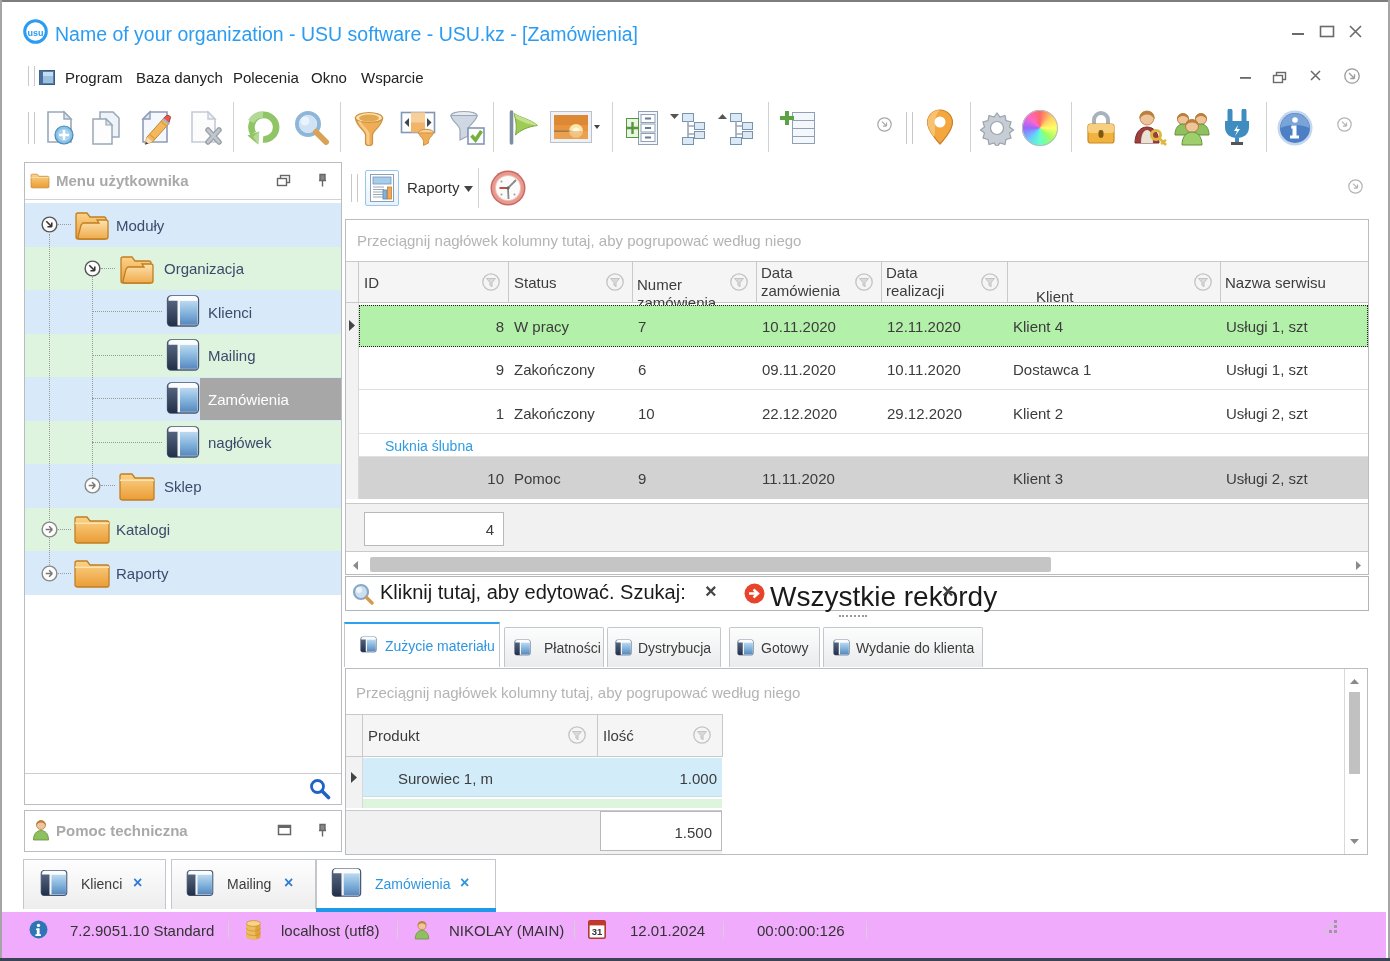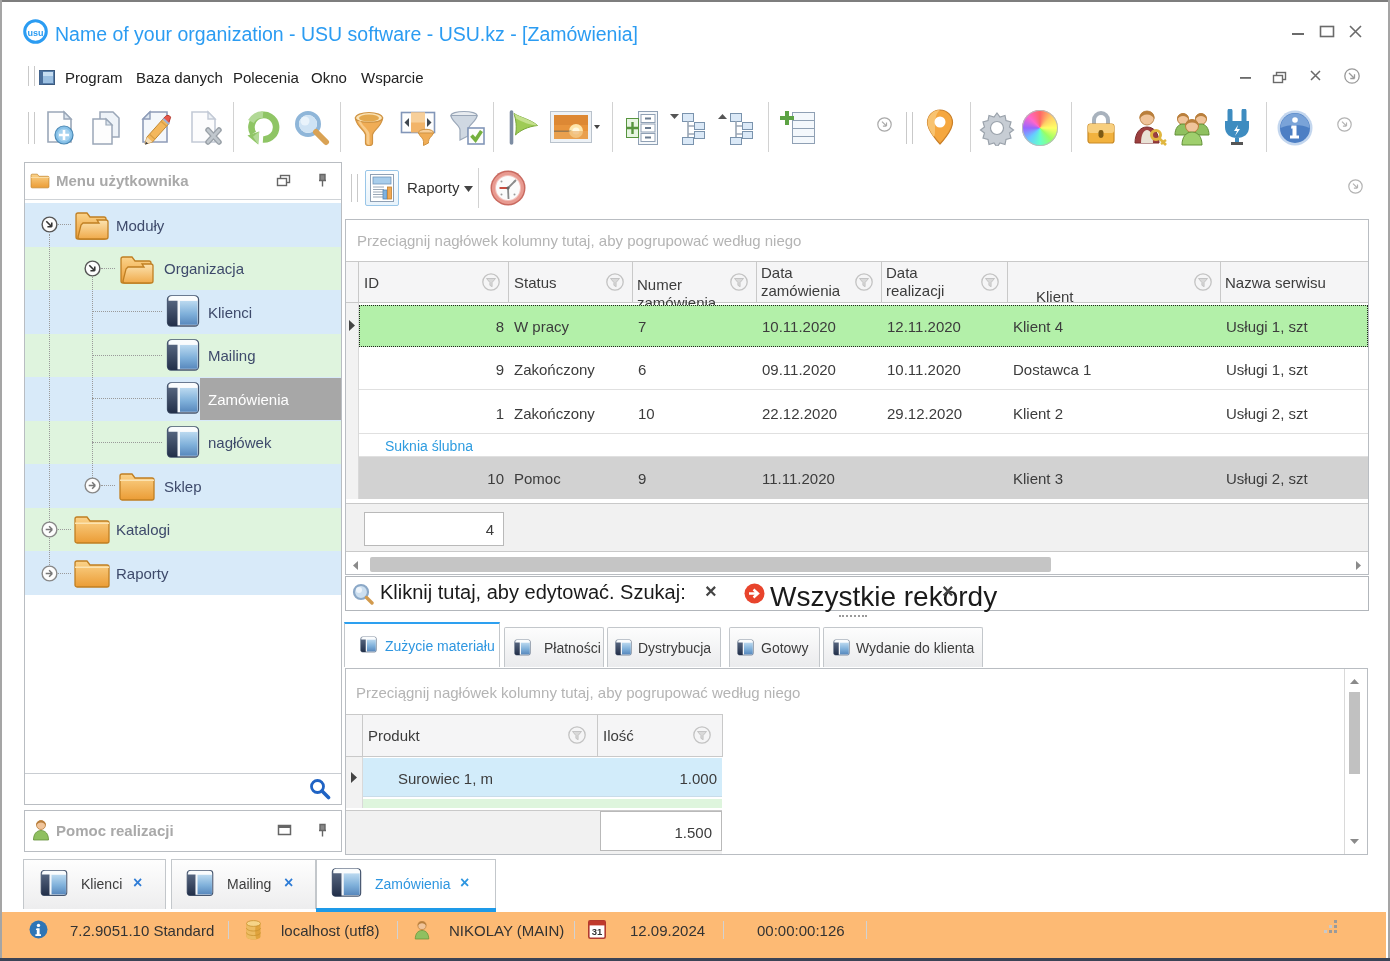--- a/index.html
+++ b/index.html
@@ -417,21 +417,21 @@
   <svg class="abs" style="left:284px;top:615px;" width="22" height="22" viewBox="0 0 22 22">
     <circle cx="8.5" cy="8.5" r="6" fill="none" stroke="#1f63c4" stroke-width="2.8"></circle>
     <path d="M13 13 L19.5 19.5" stroke="#1f63c4" stroke-width="3.6" stroke-linecap="round"></path>
   </svg>
 </div>
 
 <div class="abs" id="pomoc" style="left:24px;top:810px;width:318px;height:42px;border:1px solid #b9bdc2;box-sizing:border-box;background:#fff;">
   <svg class="abs" style="left:6px;top:8px;" width="20" height="22">
         <use href="#person"></use>
       </svg>
-  <div class="abs hdrtxt" style="left:31px;top:11px;">Pomoc realizacji</div>
+  <div class="abs hdrtxt" style="left:31px;top:11px;">Pomoc techniczna</div>
   <svg class="abs" style="left:252px;top:13px;" width="15" height="12" viewBox="0 0 15 12">
     <rect x="1.5" y="1.5" width="12" height="9" fill="#fff" stroke="#666" stroke-width="1.5"></rect>
     <rect x="1.5" y="1.5" width="12" height="2.5" fill="#666"></rect>
   </svg>
   <svg class="abs" style="left:292px;top:12px;" width="11" height="15" viewBox="0 0 11 15">
     <path d="M3 1.5 h5 v6 h-5 z M2 7.5 h7 M5.5 7.5 v6" stroke="#666" stroke-width="1.4" fill="#888"></path>
   </svg>
 </div>
 
 <div class="abs" id="rtoolbar" style="left:345px;top:162px;width:1024px;height:55px;background:#fff;">
@@ -665,21 +665,21 @@
       </svg>
   <div class="abs" style="left:227px;top:17px;font-size:14px;color:#3c3c3c;">Mailing</div>
   <div class="abs" style="left:284px;top:15px;font-size:16px;font-weight:bold;color:#2e7cd6;">×</div>
   <svg class="abs" style="left:331px;top:8px;" width="31" height="31">
         <use href="#book"></use>
       </svg>
   <div class="abs" style="left:375px;top:17px;font-size:14px;color:#2e96e0;">Zamówienia</div>
   <div class="abs" style="left:460px;top:15px;font-size:16px;font-weight:bold;color:#2e96e0;">×</div>
 </div>
 
-<div class="abs" id="statusbar" style="left:0;top:912px;width:1386px;height:46px;background:#fdba74;">
+<div class="abs" id="statusbar" style="left:0;top:912px;width:1386px;height:46px;background:#f0abfc;">
   <svg class="abs" style="left:29px;top:8px;" width="19" height="19" viewBox="0 0 19 19">
     <circle cx="9.5" cy="9.5" r="9" fill="#2e75b6"></circle>
     <circle cx="9.5" cy="5.4" r="1.7" fill="#fff"></circle>
     <path d="M7.6 8.3 h3 v6 h1.4 v1.7 h-5.6 v-1.7 h1.4 v-4.3 h-1 z" fill="#fff"></path>
   </svg>
   <div class="abs t15" style="left:70px;top:10px;color:#333;">7.2.9051.10 Standard</div>
   <div class="abs vsep" style="left:228px;top:9px;height:18px;"></div>
   <svg class="abs" style="left:245px;top:8px;" width="17" height="20" viewBox="0 0 17 20">
     <path d="M1.5 3.5 v13 c0 1.7 3.1 3 7 3 c3.9 0 7 -1.3 7 -3 v-13 z" fill="#e0a33c"></path>
     <path d="M1.5 3.5 v13 c0 1.7 3.1 3 7 3 c1 0 2 -0.1 2.9 -0.3 c-1.6 -3 -1.6 -13.4 0 -16.2 z" fill="#edbc62"></path>
@@ -691,21 +691,21 @@
   <svg class="abs" style="left:413px;top:8px;" width="18" height="20">
         <use href="#person"></use>
       </svg>
   <div class="abs t15" style="left:449px;top:10px;color:#333;">NIKOLAY (MAIN)</div>
   <div class="abs vsep" style="left:574px;top:9px;height:18px;"></div>
   <svg class="abs" style="left:588px;top:8px;" width="18" height="19" viewBox="0 0 18 19">
     <rect x="0.8" y="0.8" width="16.4" height="17.4" rx="1.5" fill="#fff" stroke="#b03a2e" stroke-width="1.6"></rect>
     <rect x="0.8" y="0.8" width="16.4" height="4.6" fill="#c0392b"></rect>
     <text x="9" y="15" font-size="9.5" font-weight="bold" fill="#333" text-anchor="middle" font-family="Liberation Sans">31</text>
   </svg>
-  <div class="abs t15" style="left:630px;top:10px;color:#333;">12.09.2024</div>
+  <div class="abs t15" style="left:630px;top:10px;color:#333;">12.01.2024</div>
   <div class="abs vsep" style="left:723px;top:9px;height:18px;"></div>
   <div class="abs t15" style="left:757px;top:10px;color:#333;">00:00:00:126</div>
   <div class="abs vsep" style="left:866px;top:9px;height:18px;"></div>
   <svg class="abs" style="left:1322px;top:6px;" width="17" height="17" viewBox="0 0 17 17">
     <g fill="#9a9a9a">
       <rect x="12" y="2" width="3" height="3"></rect>
           <rect x="12" y="7" width="3" height="3"></rect>
           <rect x="12" y="12" width="3" height="3"></rect>
       <rect x="7" y="7" width="3" height="3" fill="#c9c9c9"></rect>
           <rect x="7" y="12" width="3" height="3"></rect>

